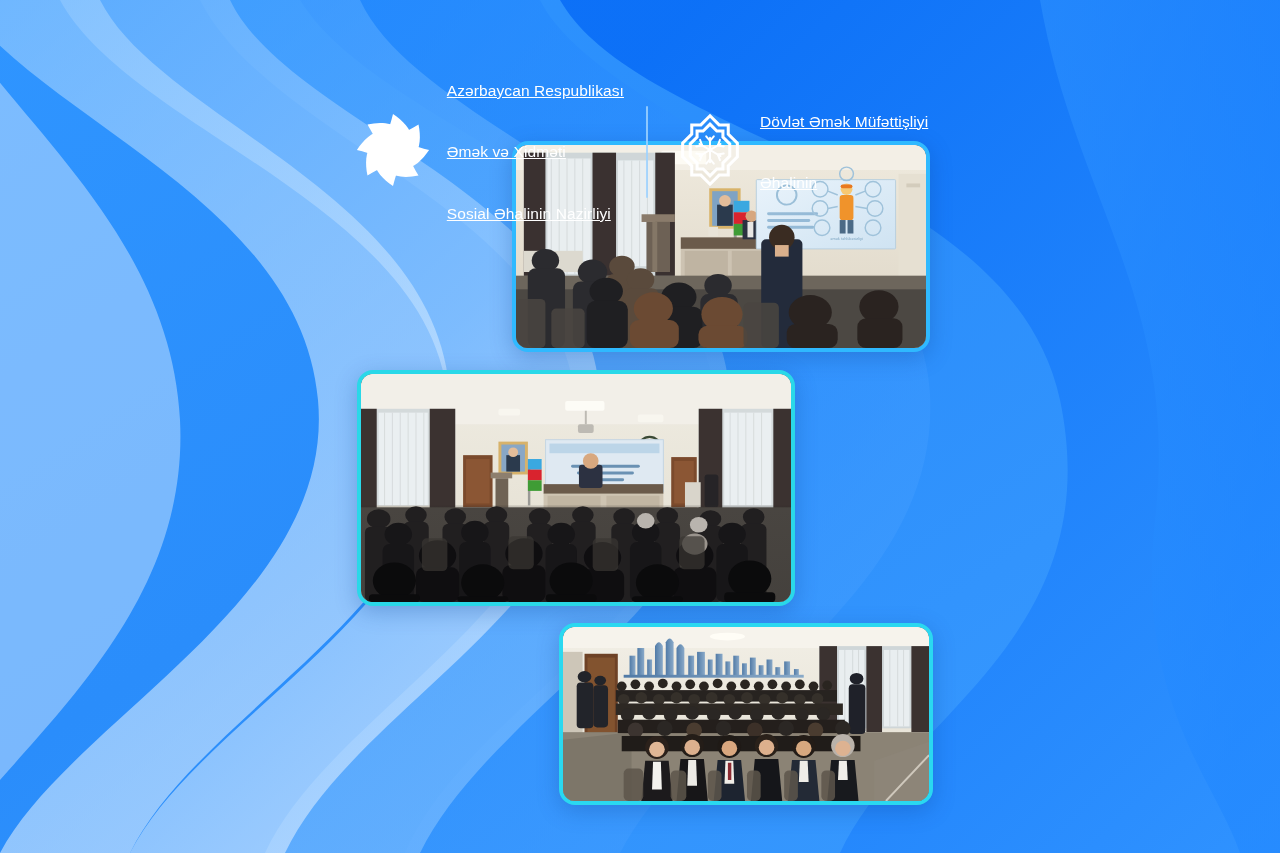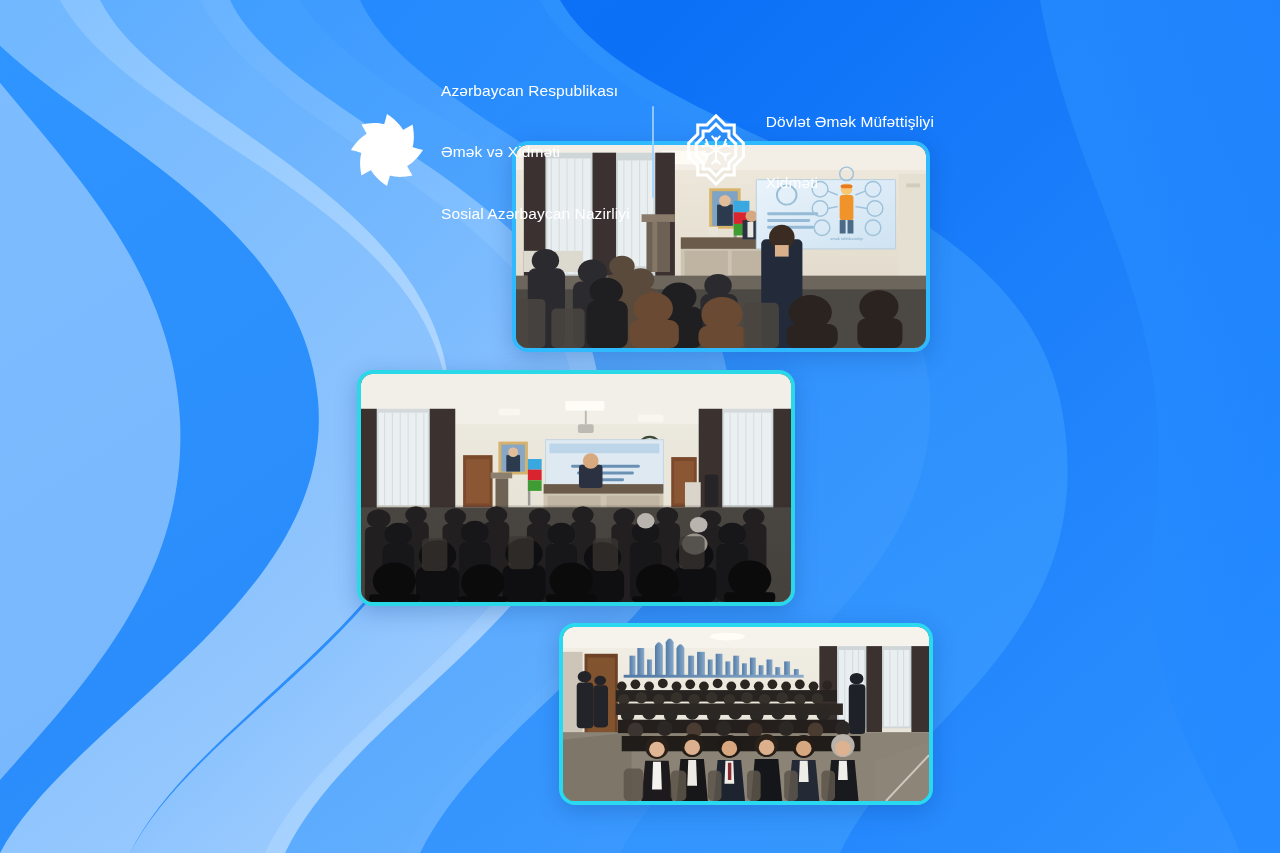--- a/index.html
+++ b/index.html
@@ -27,21 +27,21 @@
   .brand{ display:flex; align-items:center; }
   .brand .mark{ flex:0 0 auto; }
   .brand .words{
     color:#ffffff;
     letter-spacing:.1px;
     line-height:1.32;
     white-space:pre;
   }
   .brand-a .words{ font-size:15.5px; margin-left:13px; }
   .brand-b .words{ font-size:15.5px; margin-left:12px; }
-  .brand .words div{ display:block; }
+  .brand .words div{ display:block;text-decoration:underline; }
 
   .divider{
     width:2px;
     height:92px;
     background:#9ed2ff;
     opacity:.85;
     margin:0 24px 0 22px;
     border-radius:2px;
   }
 
@@ -148,21 +148,21 @@
           <use href="#flake" transform="rotate(180 50 50)"></use>
           <use href="#flake" transform="rotate(240 50 50)"></use>
           <use href="#flake" transform="rotate(300 50 50)"></use>
         </g>
         <circle cx="50" cy="50" r="3" fill="#ffffff"></circle>
       </svg>
     </span>
     <div class="words">
       <div>Azərbaycan Respublikası</div>
       <div>Əmək və Xidməti</div>
-      <div>Sosial Azərbaycan Nazirliyi</div>
+      <div>Sosial Əhalinin Nazirliyi</div>
     </div>
   </div>
 
   <div class="divider"></div>
 
   <div class="brand brand-b">
     <span class="mark">
       <svg width="76" height="76" viewBox="0 0 100 100" aria-hidden="true">
         <g fill="none" stroke="#ffffff" stroke-width="4" stroke-linejoin="miter">
           <path d="M50 5 L62 17 L74 17 L74 29 L86 41 L86 59 L74 71 L74 83 L62 83 L50 95
@@ -180,21 +180,21 @@
           <use href="#flake2" transform="rotate(120 50 50)"></use>
           <use href="#flake2" transform="rotate(180 50 50)"></use>
           <use href="#flake2" transform="rotate(240 50 50)"></use>
           <use href="#flake2" transform="rotate(300 50 50)"></use>
         </g>
         <circle cx="50" cy="50" r="3.2" fill="#ffffff"></circle>
       </svg>
     </span>
     <div class="words">
       <div>Dövlət Əmək Müfəttişliyi</div>
-      <div>Xidməti</div>
+      <div>Əhalinin</div>
     </div>
   </div>
 </div>
 
 <div class="photo" id="photo-1" title="Conference room with audience seated, a speaker standing, presenter at head table, Azerbaijan flag and presidential portrait, projection screen showing a worker-safety infographic" style="left: 512px; top: 141px; width: 418px; height: 211px; --ring: #2fb9ff;">
   <div class="inner">
     <svg viewBox="0 0 418 211" preserveAspectRatio="none" aria-hidden="true">
       <defs>
         <linearGradient id="p1wall" x1="0" y1="0" x2="0" y2="1">
           <stop offset="0%" stop-color="#efeade"></stop>

